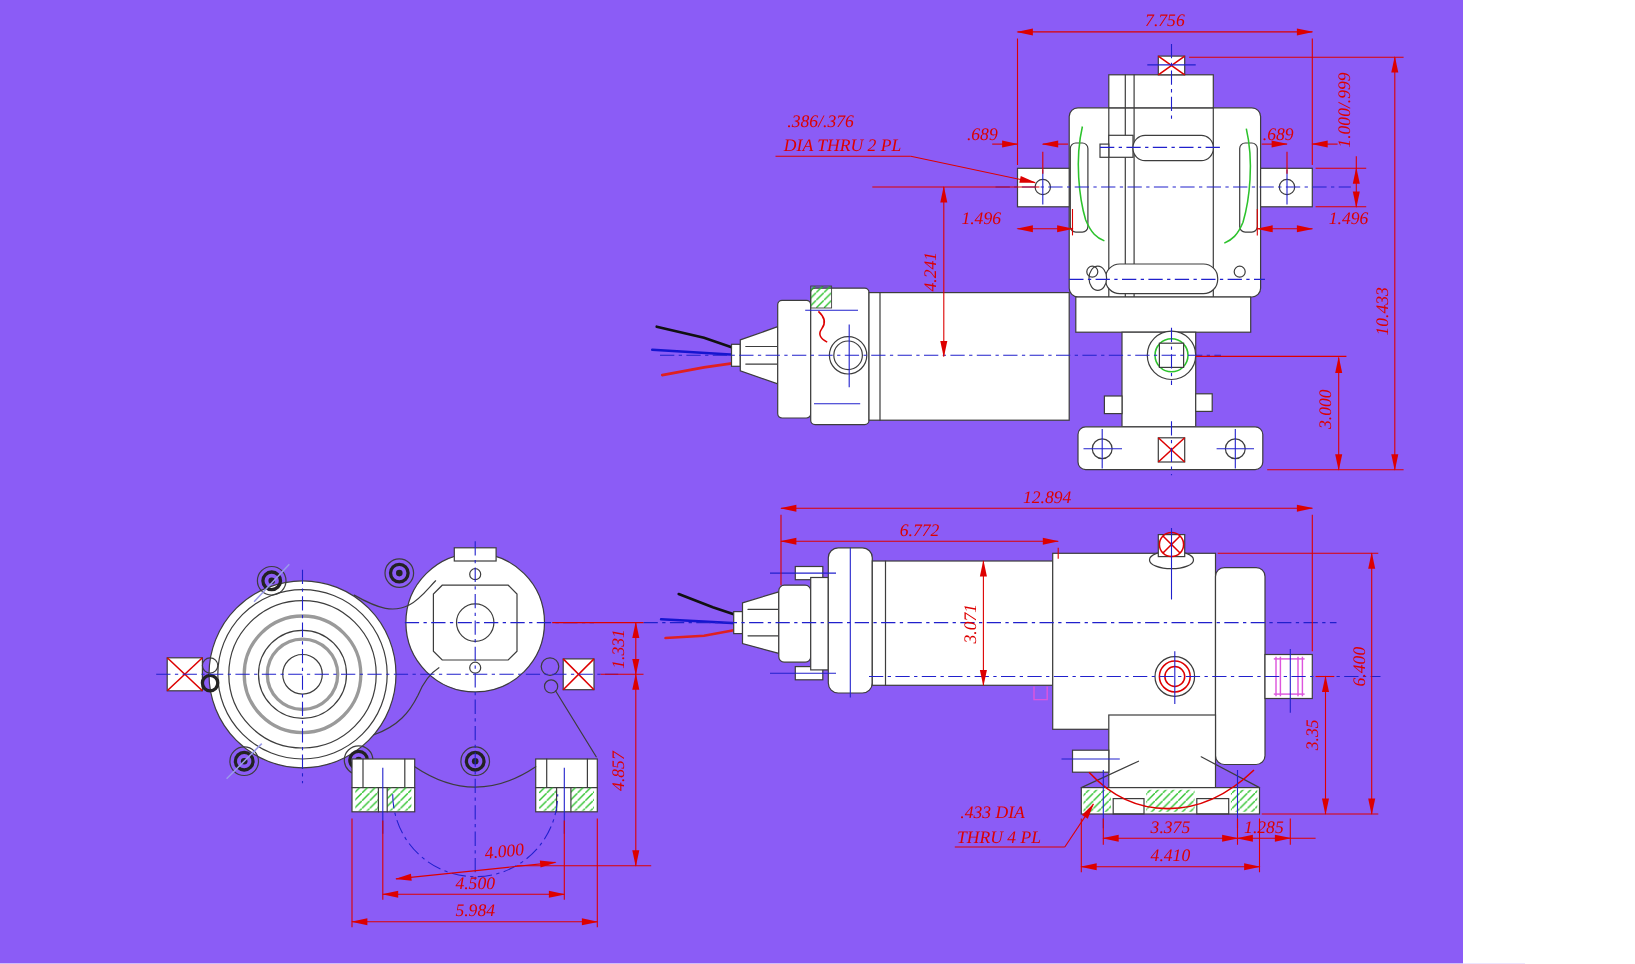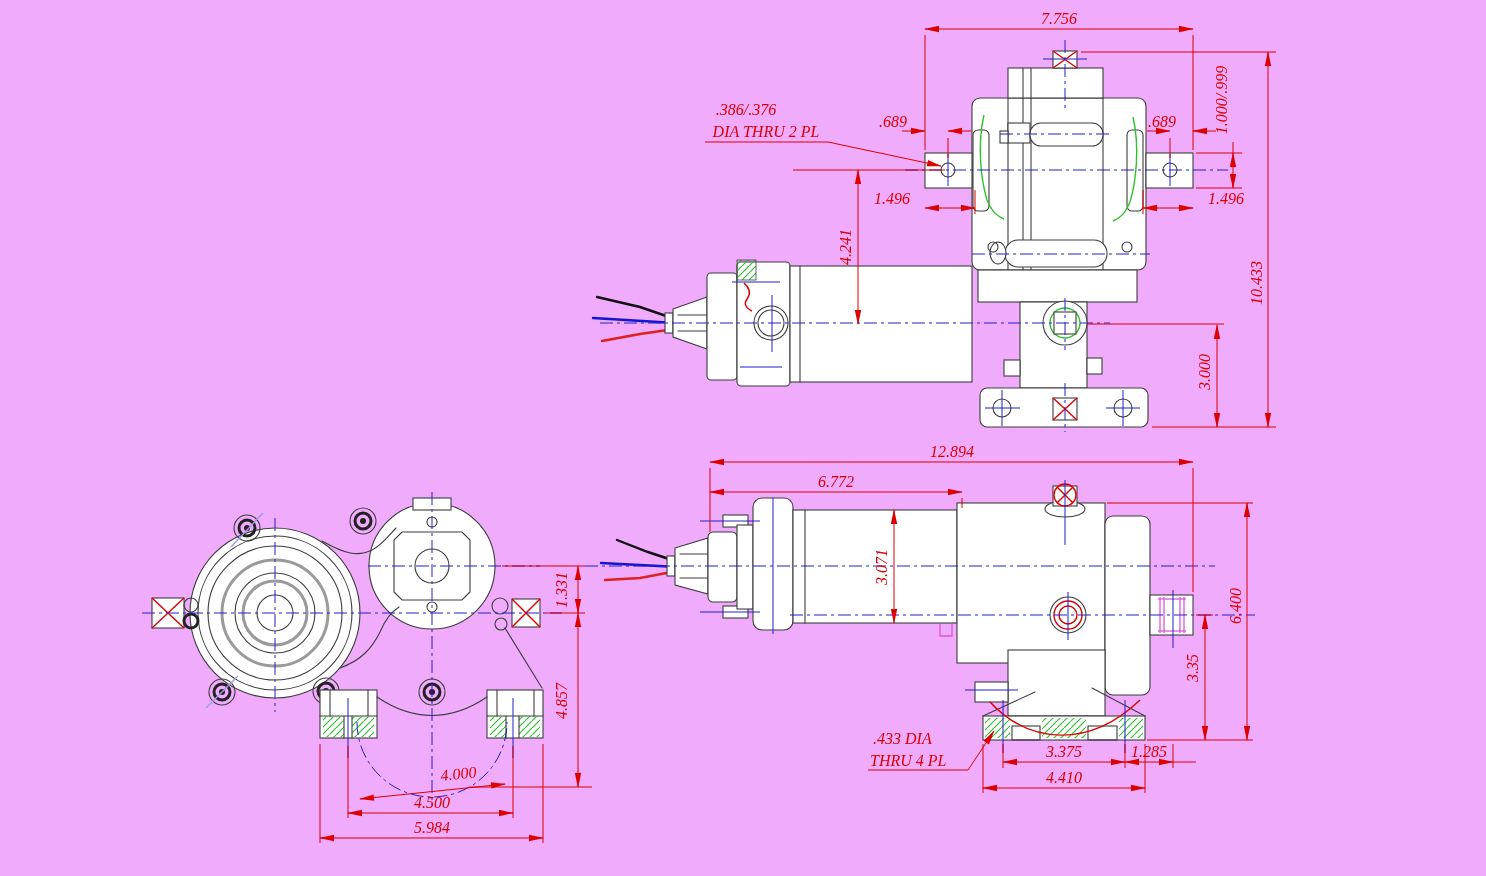--- a/index.html
+++ b/index.html
@@ -1,16 +1,16 @@
 <!DOCTYPE html>
 <html><head>
 <meta charset="utf-8">
 <style>
   html,body{margin:0;padding:0;background:#ffffff;}
-  .stage{width:1486px;height:876px;position:relative;background:#f0abfc;overflow:hidden;}
+  .stage{width:1330px;height:876px;position:relative;background:#8b5cf6;overflow:hidden;}
   svg{display:block;}
   
   .o  {stroke:#3d3d3d;stroke-width:1.1;fill:none;stroke-linecap:round;}
   .ow {stroke:#3d3d3d;stroke-width:1.1;fill:#ffffff;}
   .og {stroke:#9a9a9a;stroke-width:3;fill:none;}
   .c  {stroke:#2020cc;stroke-width:1;fill:none;stroke-dasharray:13 4 3 4;}
   .cs {stroke:#2020cc;stroke-width:1;fill:none;}
   .d  {stroke:#dd0000;stroke-width:1;fill:none;}
   .g  {stroke:#2cc22c;stroke-width:1.4;fill:none;}
   .m  {stroke:#dd55dd;stroke-width:1.3;fill:none;}

